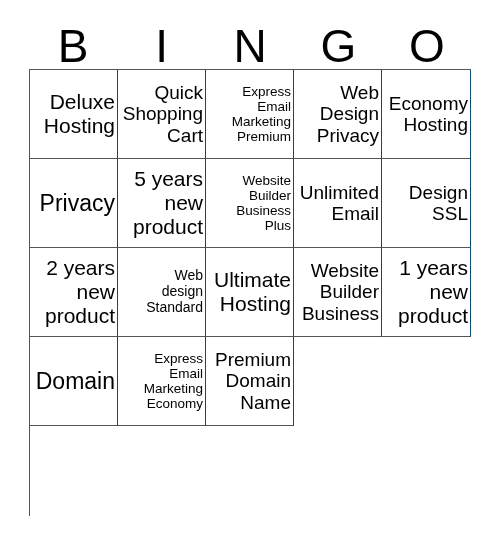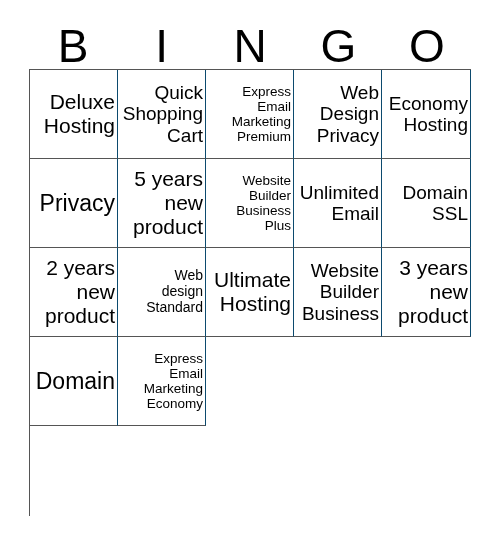--- a/index.html
+++ b/index.html
@@ -122,41 +122,44 @@
     <div class="cell fs-lg">
         <span class="cell-text">5 years new product</span>
       </div>
     <div class="cell fs-xs">
         <span class="cell-text">Website Builder Business Plus</span>
       </div>
     <div class="cell fs-md">
         <span class="cell-text">Unlimited Email</span>
       </div>
     <div class="cell fs-md">
-        <span class="cell-text">Domain SSL</span>
+        <span class="cell-text">Design SSL</span>
       </div>
 
     <div class="cell fs-lg">
         <span class="cell-text">2 years new product</span>
       </div>
 
     <div class="cell fs-sm">
         <span class="cell-text">Web design Standard</span>
       </div>
     <div class="cell fs-lg">
         <span class="cell-text">Ultimate Hosting</span>
       </div>
     <div class="cell fs-md">
         <span class="cell-text">Website Builder Business</span>
       </div>
     <div class="cell fs-lg">
-        <span class="cell-text">3 years new product</span>
+        <span class="cell-text">1 years new product</span>
       </div>
 
     <div class="cell fs-xl">
         <span class="cell-text">Domain</span>
       </div>
     <div class="cell fs-xs">
         <span class="cell-text">Express Email Marketing Economy</span>
       </div>
+    <div class="cell fs-md">
+        <span class="cell-text">Premium Domain Name</span>
+      </div>
   </div>
 
 </div>
 
 </body></html>

